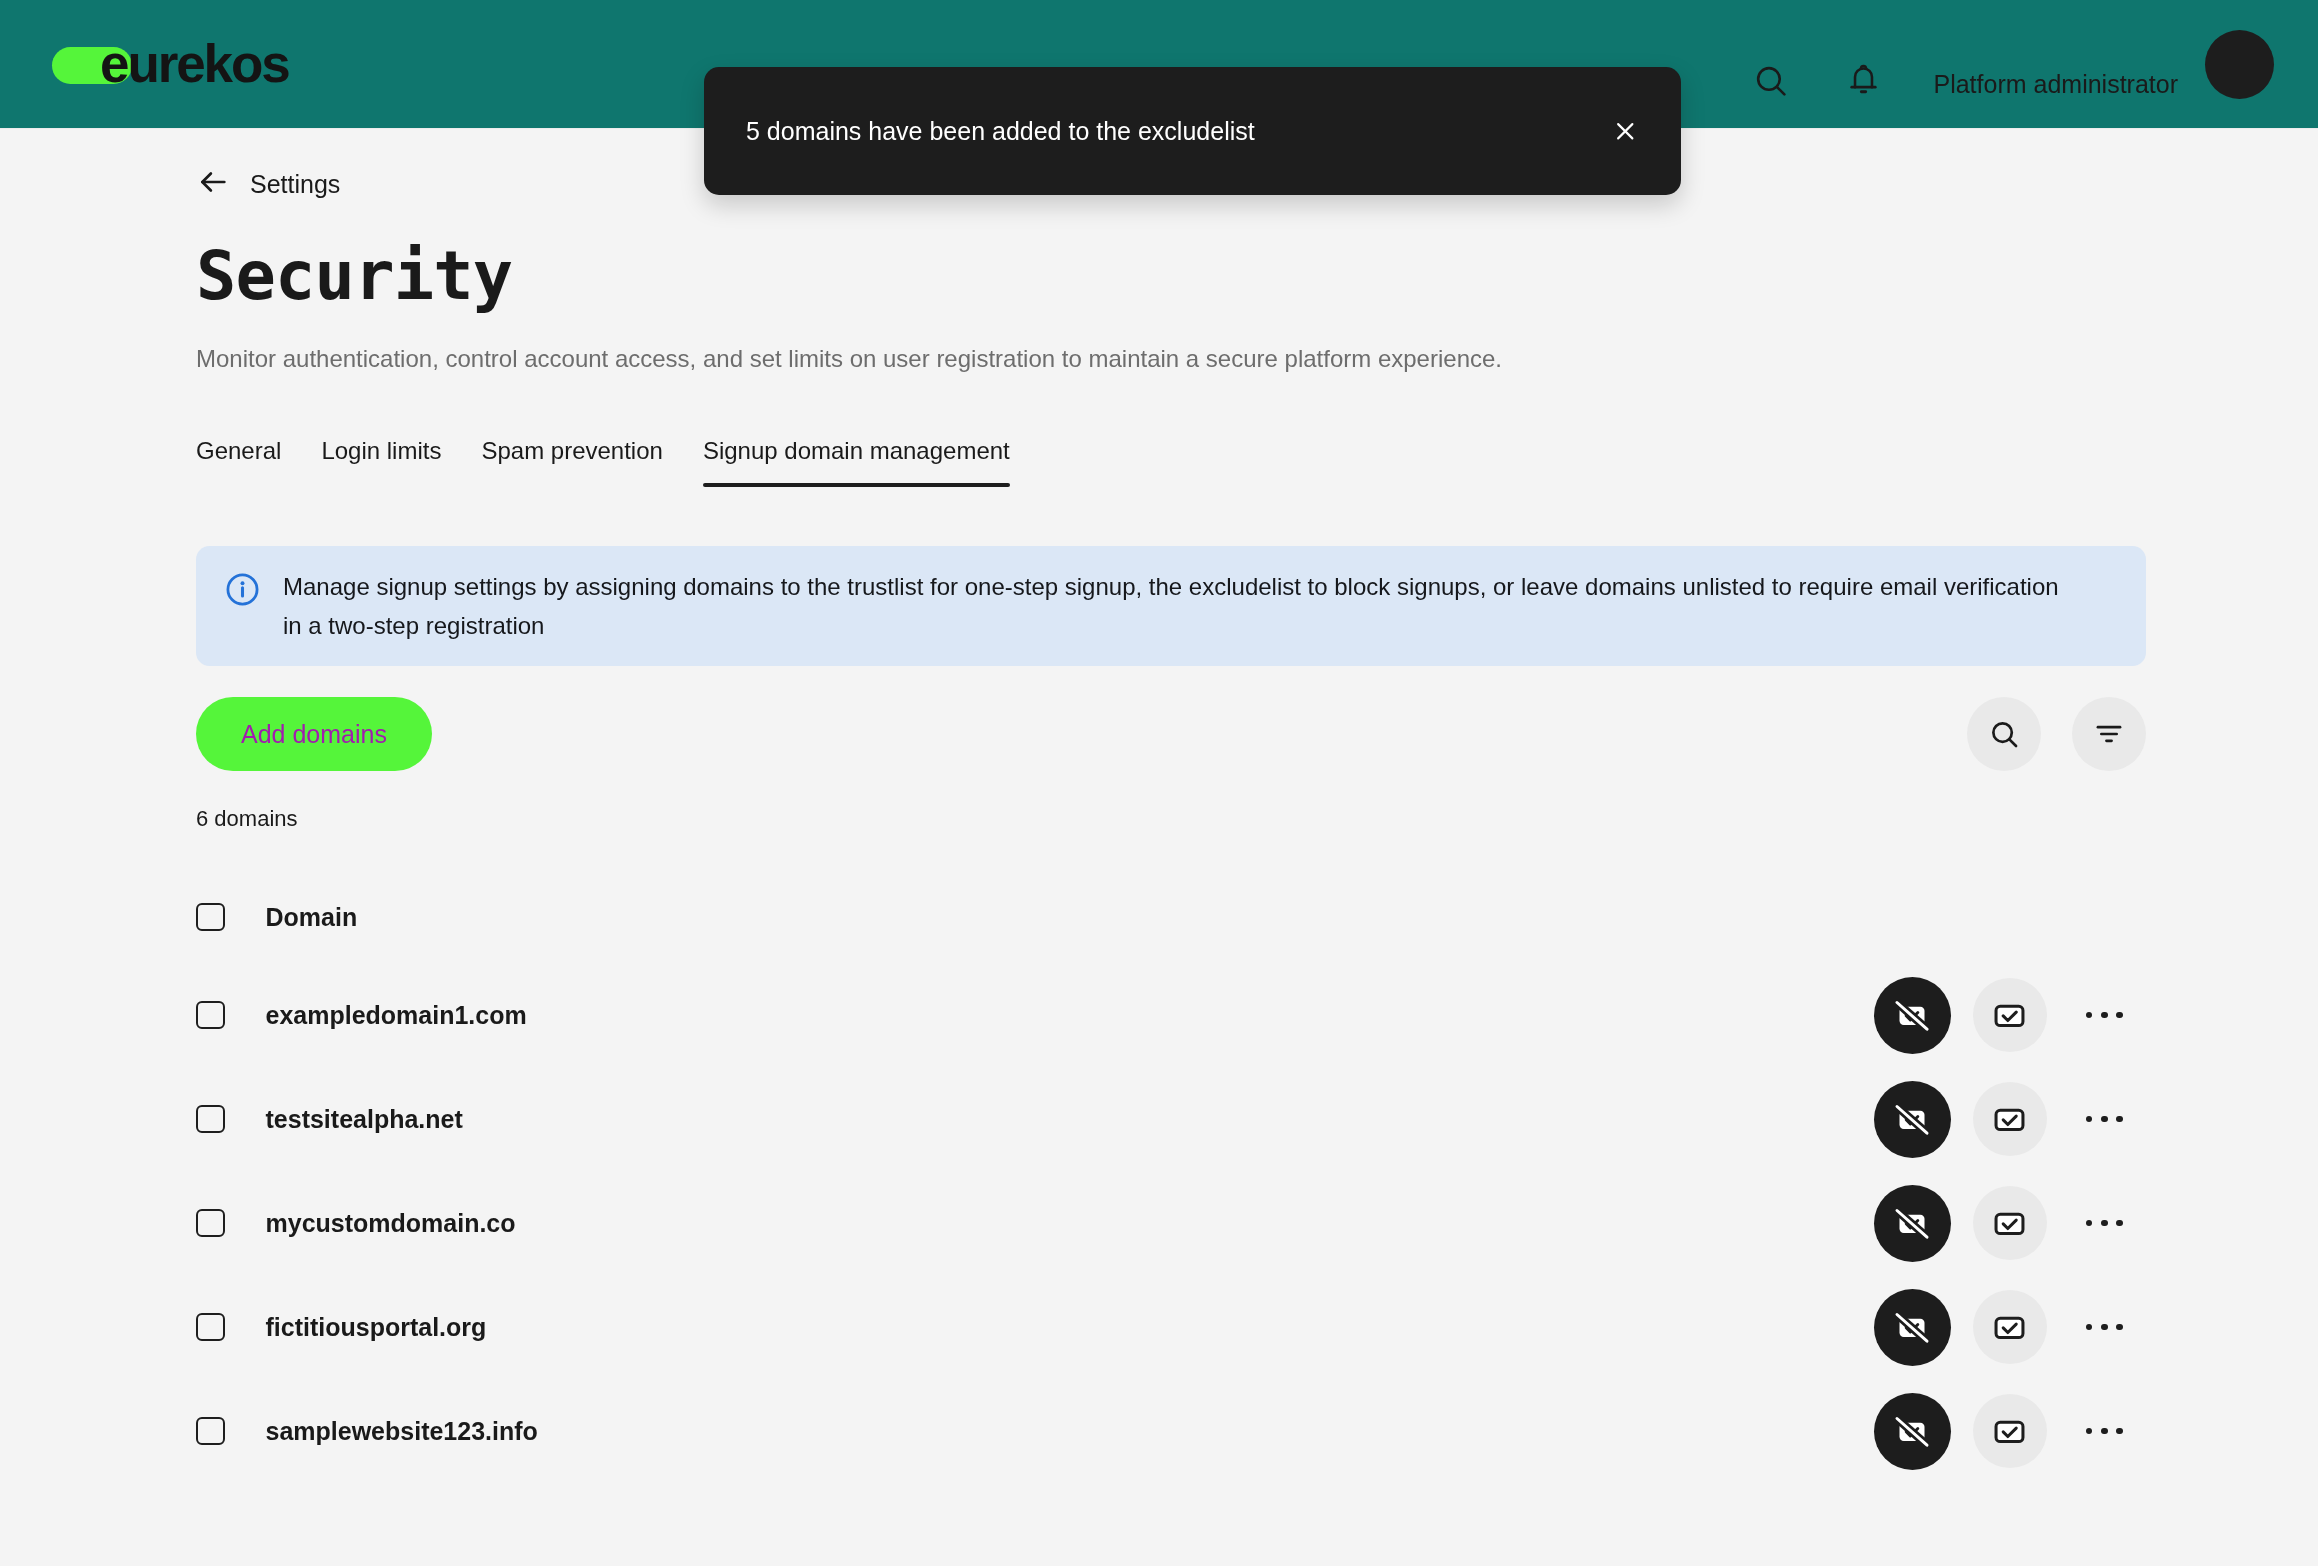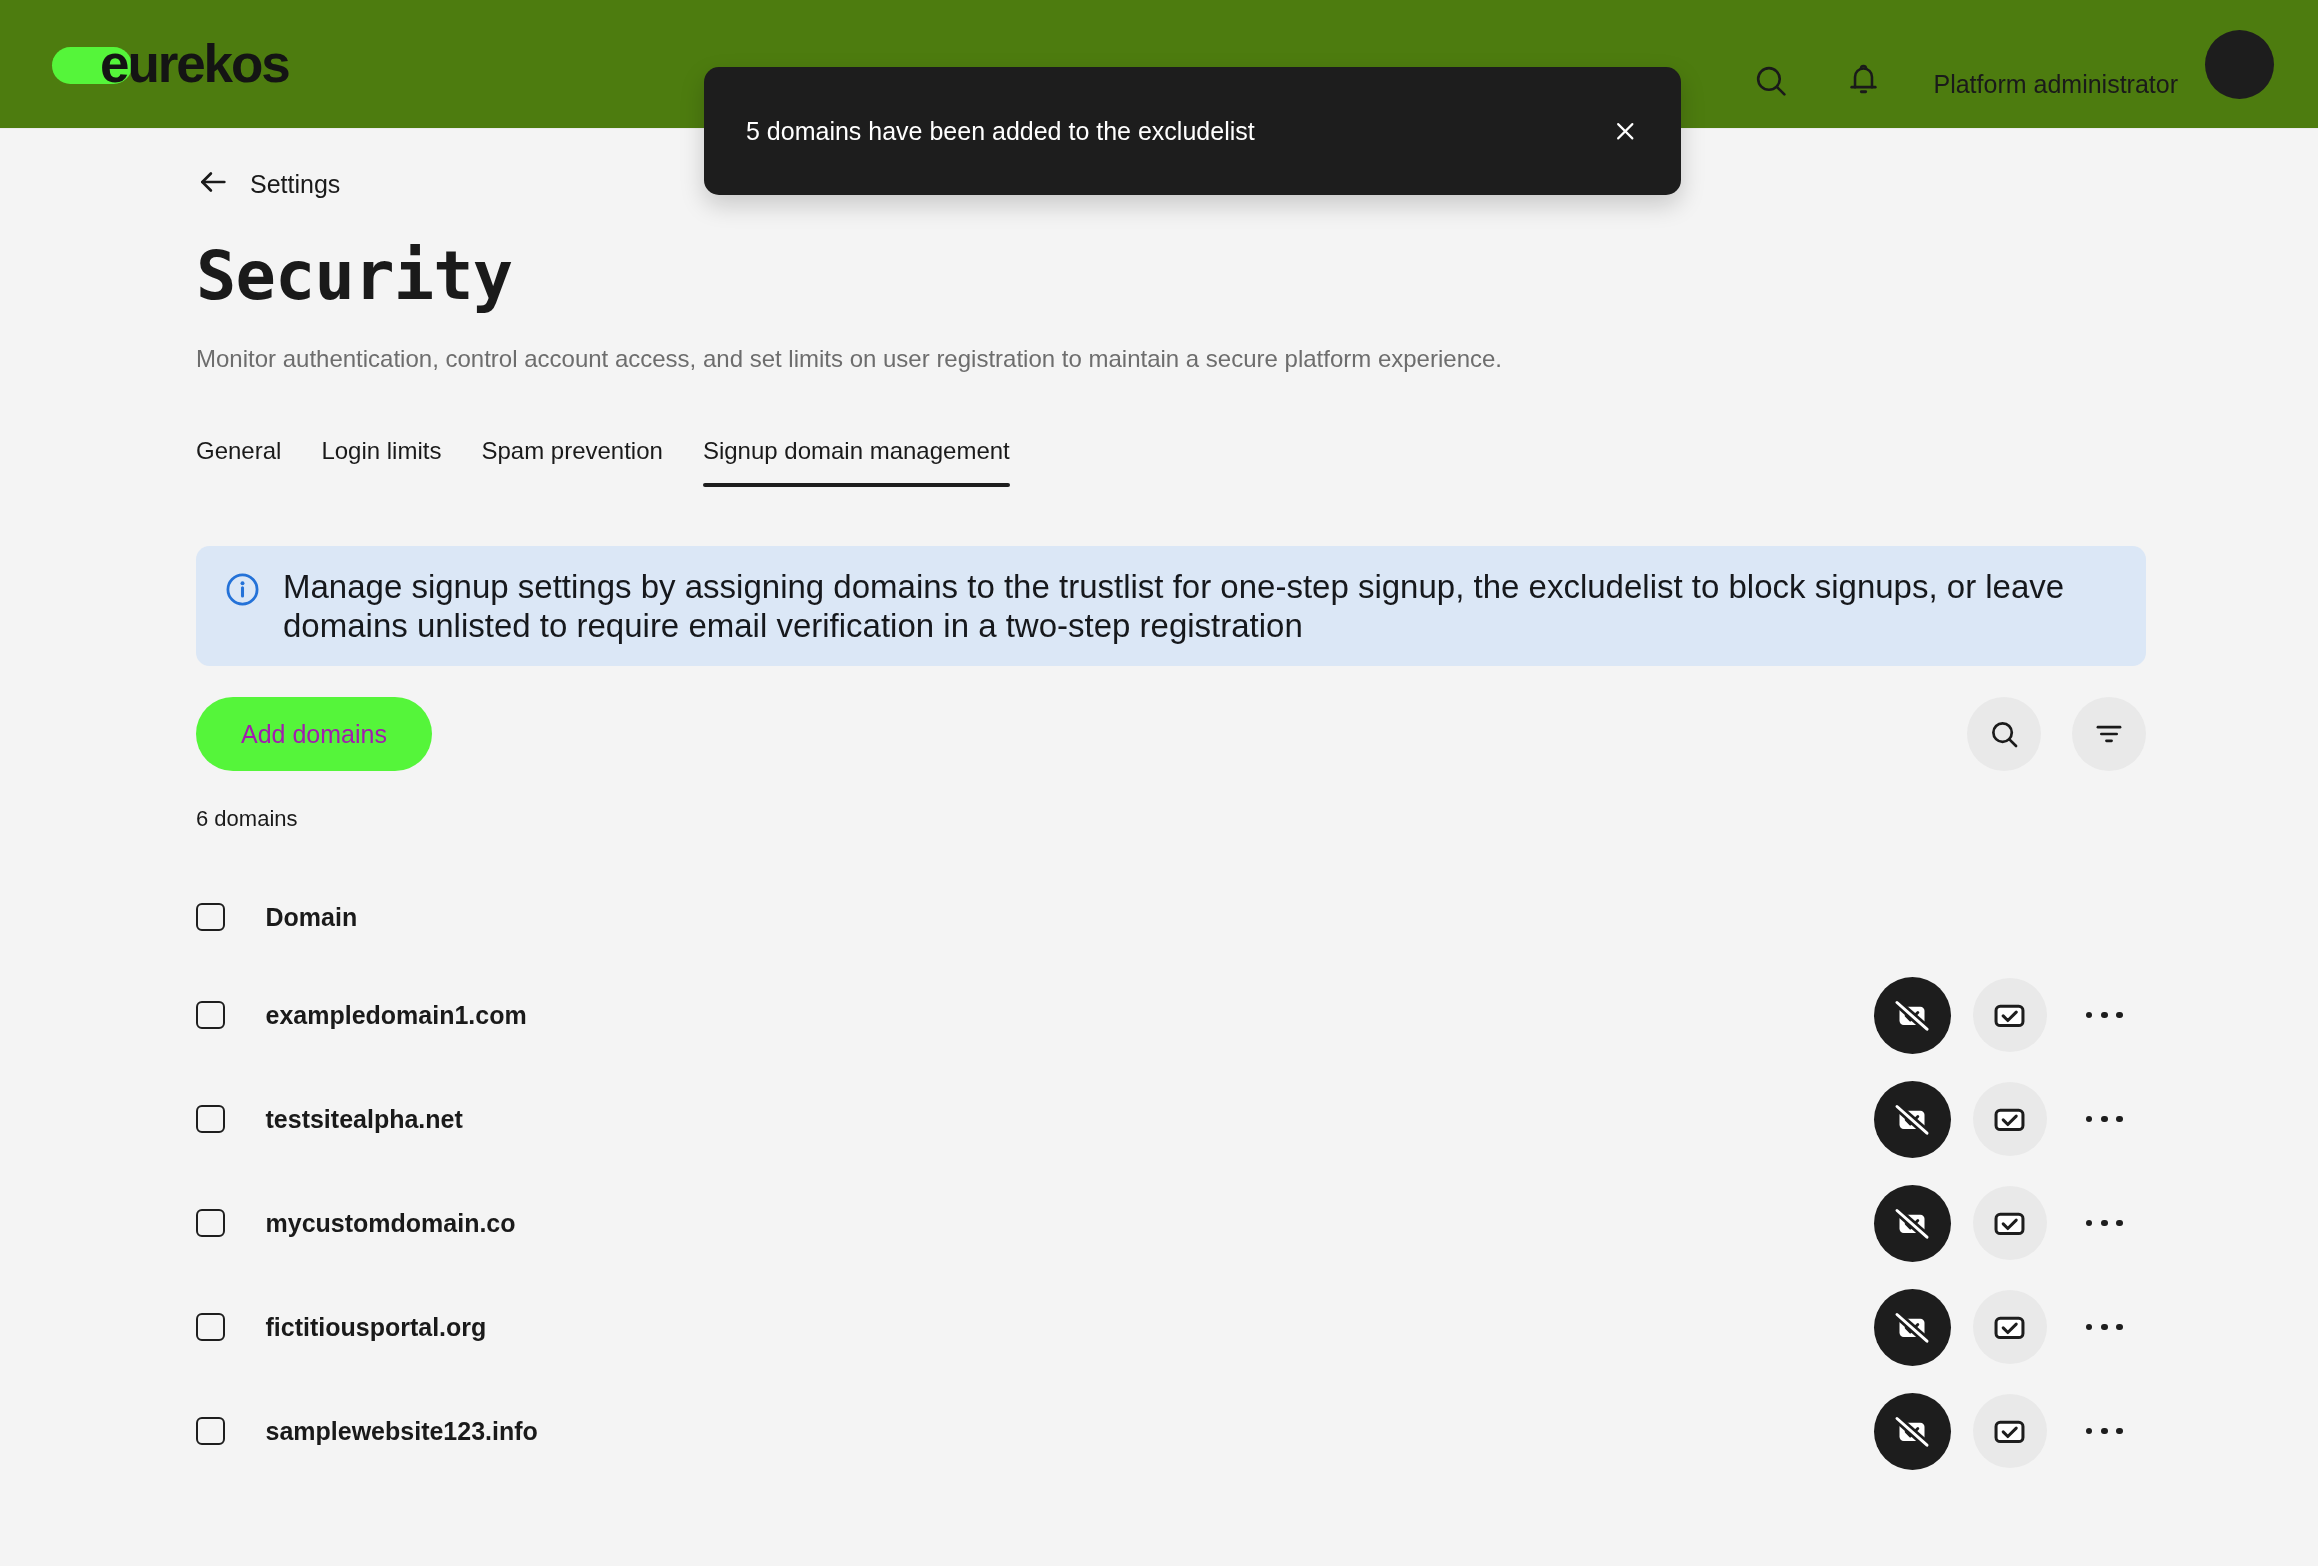--- a/index.html
+++ b/index.html
@@ -8,21 +8,21 @@
     background: #f4f4f4;
     font-family: "Liberation Sans", sans-serif;
     color: #1a1a1a;
     position: relative;
     overflow: hidden;
   }
 
   
   .topbar {
     height: 129px;
-    background: #4d7c0f;
+    background: #0f766e;
     border-bottom: 0.8px solid #ececec;
     display: flex;
     align-items: center;
     justify-content: space-between;
     padding: 0 45px 0 52px;
     position: relative;
     z-index: 10;
   }
   .logo { position: relative; display: flex; align-items: center; height: 60px; cursor: pointer; }
   .logo-pill {
@@ -77,21 +77,21 @@
   }
 
   .info-banner {
     margin-top: 59px;
     background: #dbe7f6;
     border-radius: 13.4px;
     padding: 21px 39px 21px 28.5px;
     display: flex; align-items: flex-start; gap: 23.5px;
   }
   .info-icon-wrap { flex: none; margin-top: 5px; }
-  .info-banner-text { font-size: 33px; line-height: 39px; max-width: 1793px; color: #16181c; }
+  .info-banner-text { font-size: 24px; line-height: 39px; max-width: 1793px; color: #16181c; }
 
   .toolbar { margin-top: 31px; display: flex; align-items: center; justify-content: space-between; }
   .add-btn {
     height: 74px; padding: 0 45px; border-radius: 37px;
     background: #55f53a; border: none; cursor: pointer;
     font-family: inherit; font-size: 25px; font-weight: 500; color: #a21caf;
   }
   .toolbar-right { display: flex; gap: 31px; }
   .circle-btn {
     width: 74px; height: 74px; border-radius: 50%;

